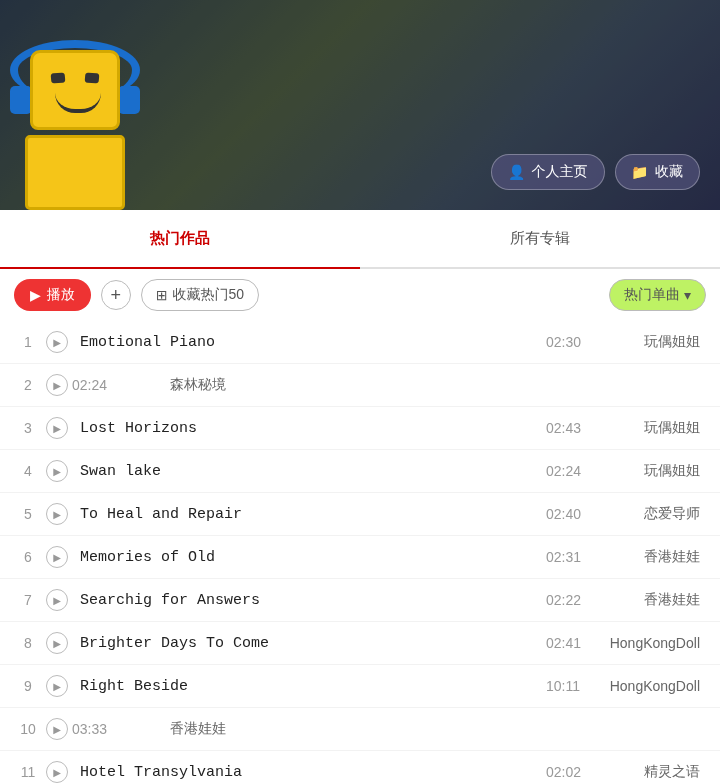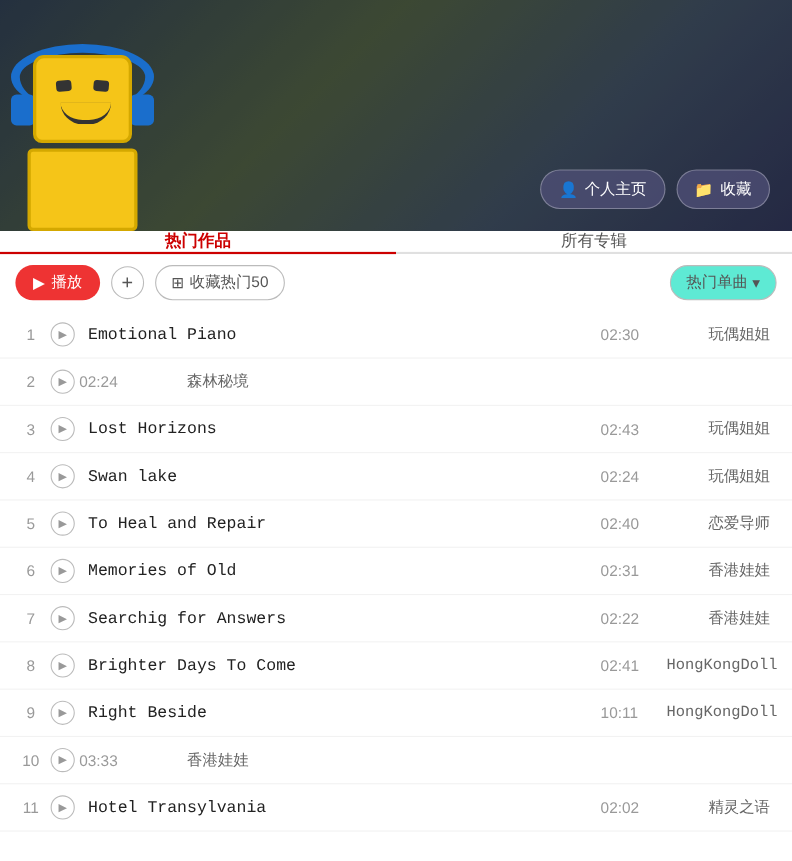--- a/index.html
+++ b/index.html
@@ -138,21 +138,21 @@
 
     
     .tabs {
       display: flex;
       border-bottom: 2px solid #e0e0e0;
       background: #fff;
     }
     .tab {
       flex: 1;
       text-align: center;
-      padding: 0 0;
+      padding: 19px 0;
       font-size: 15px;
       color: #555;
       cursor: pointer;
       position: relative;
     }
     .tab.active {
       color: #c00;
       font-weight: bold;
     }
     .tab.active::after {
@@ -216,21 +216,21 @@
     .btn-sort {
       display: flex;
       align-items: center;
       gap: 4px;
       border: 1.5px solid #bbb;
       border-radius: 18px;
       padding: 6px 14px;
       font-size: 14px;
       color: #555;
       cursor: pointer;
-      background: #5eead4;
+      background: #bef264;
     }
 
     
     .track-list {
       width: 100%;
     }
     .track-row {
       display: flex;
       align-items: center;
       padding: 10px 14px;
@@ -274,21 +274,20 @@
       font-size: 14px;
       color: #999;
       text-align: left;
     }
     .track-album {
       width: 100px;
       font-size: 14px;
       color: #666;
       text-align: right;
       padding-right: 6px;
-      font-family: Liberation Mono, monospace;
     }
   </style>
 </head>
 <body>
 
 <div class="hero">
   <div class="hero-overlay"></div>
 
   <div class="hero-lego">
     <div class="lego-headphone">

